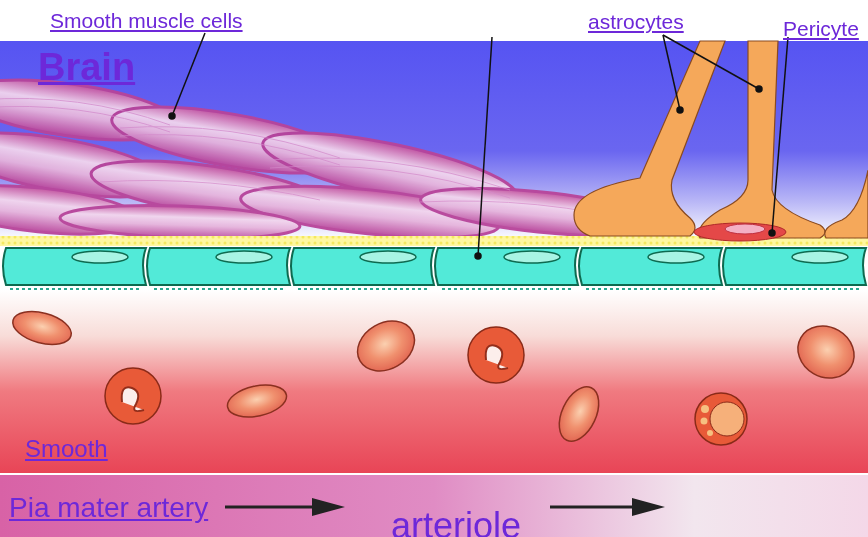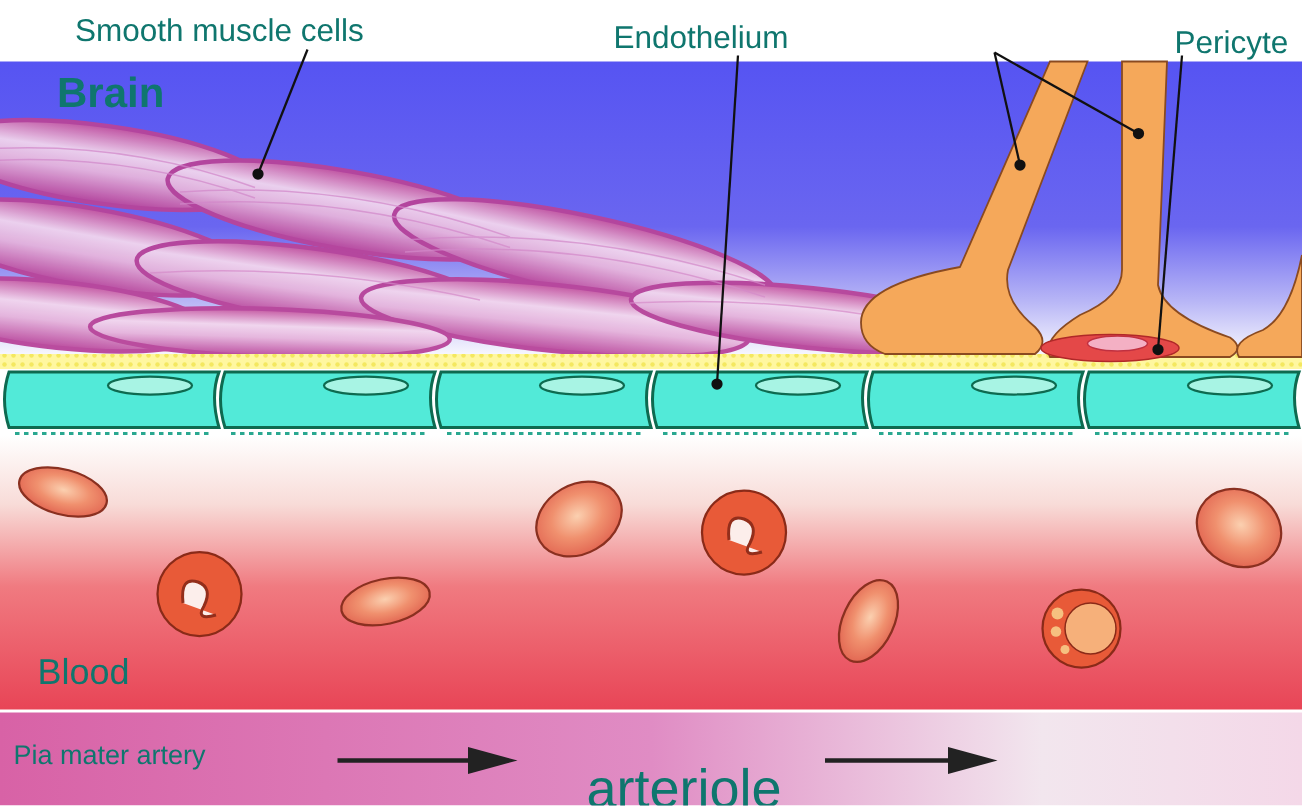--- a/index.html
+++ b/index.html
@@ -1,24 +1,24 @@
 <!DOCTYPE html>
 <html><head>
 <meta charset="utf-8">
 <style>
   html, body { margin: 0; padding: 0; }
   body { width: 868px; height: 537px; overflow: hidden; background: #fff; font-family: "Liberation Sans", sans-serif; }
   .stage { position: relative; width: 868px; height: 537px; overflow: hidden; }
   .stage svg { position: absolute; left: 0; top: 0; }
-  .lbl { position: absolute; color: #0f766e; white-space: nowrap; line-height: 1; }
+  .lbl { position: absolute; color: #6d28d9; white-space: nowrap; line-height: 1; text-decoration: underline; }
   .title-label { font-size: 21px; }
-  .region-label { font-weight: bold; font-size: 28px; }
+  .region-label { font-weight: bold; font-size: 38px; }
   .blood-label { font-size: 24px; }
   .flow-label { font-size: 36px; margin-top: 12px; }
-  .flow-small { font-size: 18px; }
+  .flow-small { font-size: 28px; }
 </style>
 </head>
 <body>
 
 <div class="stage">
   <svg width="868" height="537" viewBox="0 0 868 537">
     <defs>
       <linearGradient id="brainGrad" x1="0" y1="0" x2="0" y2="1">
         <stop offset="0" stop-color="#5654f2"></stop>
         <stop offset="0.55" stop-color="#6a66f0"></stop>
@@ -161,20 +161,20 @@
       <line x1="663" y1="35" x2="680" y2="110"></line>
         <circle cx="680" cy="110" r="3"></circle>
       <line x1="663" y1="35" x2="759" y2="89"></line>
         <circle cx="759" cy="89" r="3"></circle>
       <line x1="788" y1="37" x2="772" y2="233"></line>
         <circle cx="772" cy="233" r="3"></circle>
     </g>
   </svg>
 
   <div class="lbl title-label" style="left:50px; top:10px;">Smooth muscle cells</div>
-  <div class="lbl title-label" style="left:409px; top:15px;">Endothelium</div>
+  <div class="lbl title-label" style="left:588px; top:11px;">astrocytes</div>
   <div class="lbl title-label" style="left:748px; top:18px;margin-left:35px;">Pericyte</div>
   <div class="lbl region-label" style="left:38px; top:48px;">Brain</div>
-  <div class="lbl blood-label" style="left:25px; top:437px;">Blood</div>
+  <div class="lbl blood-label" style="left:25px; top:437px;">Smooth</div>
 
   <div class="lbl flow-small" style="left:9px; top:494px;">Pia mater artery</div>
   <div class="lbl flow-label" style="left:391px; top:496px;">arteriole</div>
 </div>
 
 </body></html>

